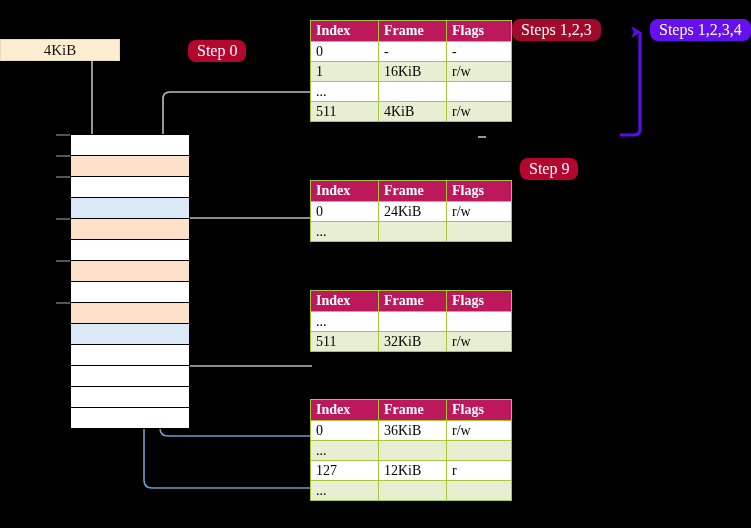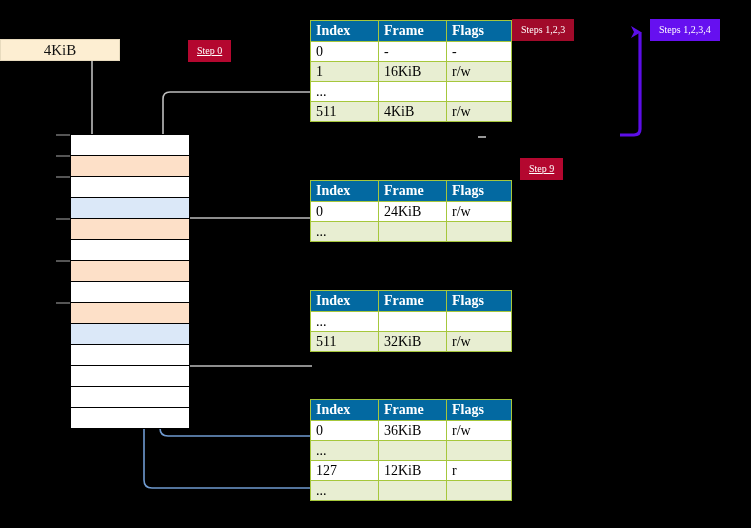--- a/index.html
+++ b/index.html
@@ -8,28 +8,28 @@
     font-family:"Liberation Serif", serif;
     color:#000;
   }
   .stage{position:absolute;left:0;top:0;width:751px;height:528px;}
 
   
   .badge{
     position:absolute;
     color:#ffffff;
     font-family:"Liberation Serif", serif;
-    font-size:10px;
+    font-size:16px;
     line-height:18px;
     padding:2px 9px;
     white-space:nowrap;
-    border-radius:0;
+    border-radius:8px;
   }
   .badge-red{background:#a10a2a;}
-  .badge-red2{background:#b4072f;text-decoration:underline;}
+  .badge-red2{background:#b4072f;}
   .badge-purple{background:#6610f0;}
 
   
   .kib-box{
     position:absolute;
     background:#fdeed2;
     border:1px solid #e8dbbe;
     color:#111;
     font-size:15px;
     display:flex;align-items:center;justify-content:center;
@@ -47,21 +47,21 @@
 
   
   .ptable{
     position:absolute;
     border-collapse:collapse;
     font-size:14px;
     background:#ffffff;
     box-sizing:border-box;
   }
   .ptable th{
-    background:#0369a1;
+    background:#be185d;
     color:#ffffff;
     font-weight:bold;
     text-align:left;
     padding:2px 5px;
     border:1px solid #a6c73c;
     font-size:14px;
   }
   .ptable td{
     border:1px solid #a6c73c;
     padding:1px 5px;

